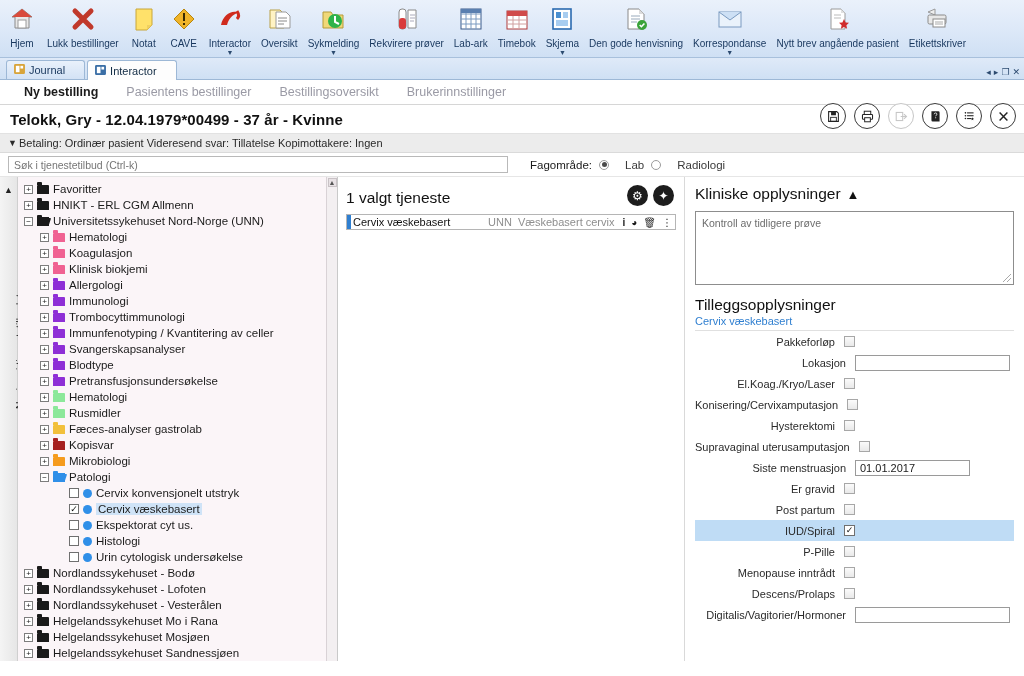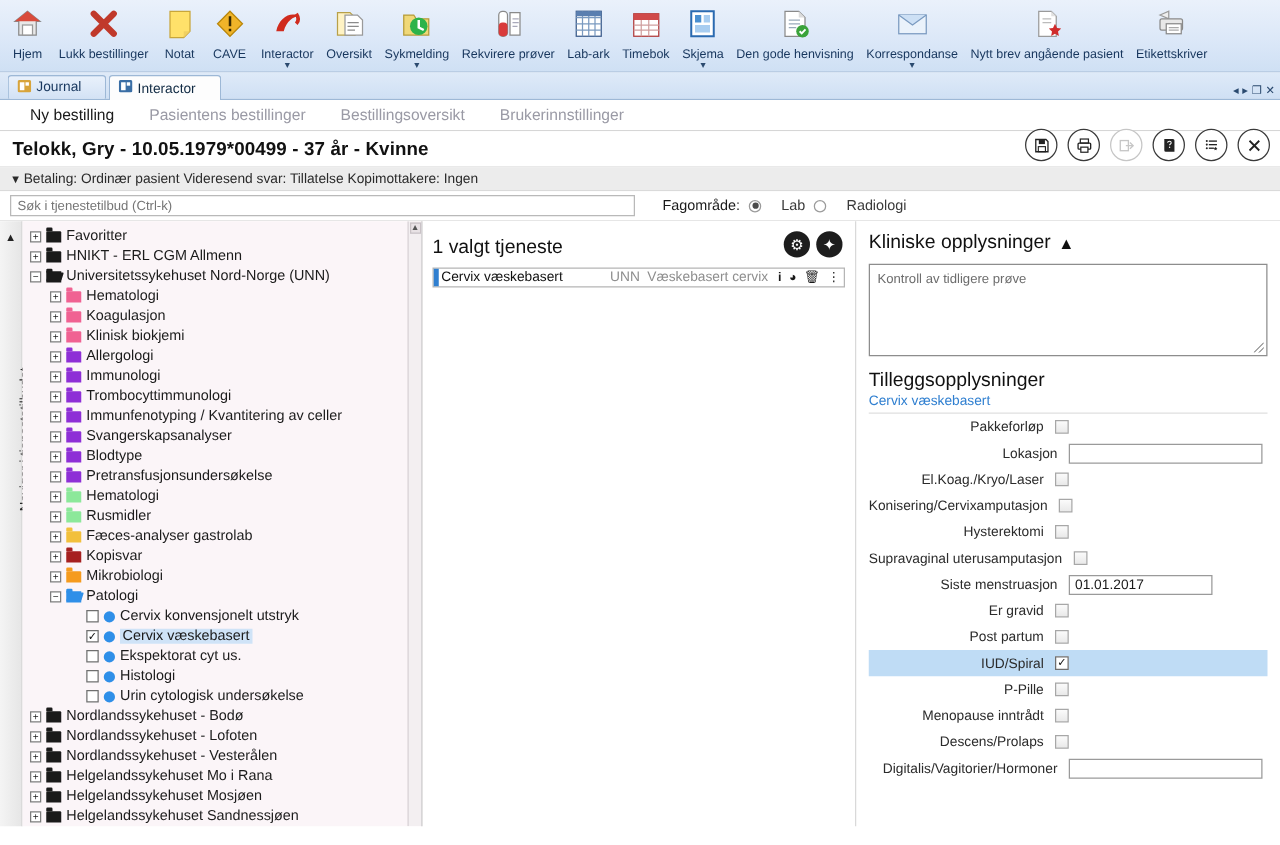--- a/index.html
+++ b/index.html
@@ -53,21 +53,21 @@
     position:absolute; right:4px; bottom:2px;
     display:flex; align-items:center; gap:3px; color:#2b4a6f; font-size:9px;
   }
 
   
   #modtabs {
     height:25px; background:#fff; border-bottom:1px solid #d6d6d6;
     display:flex; align-items:center; padding-left:10px; gap:0px;
   }
   .mtab { padding:0 14px; font-size:12.5px; color:#9a9aa5; line-height:24px; }
-  .mtab.act { color:#1a1a1a; font-weight:normal; }
+  .mtab.act { color:#1a1a1a; font-weight:bold; }
 
   
   #pathdr {
     height:29px; display:flex; align-items:center;
     padding-left:10px; border-bottom:1px solid #e2e2e2; background:#fff;
     position:relative;
   }
   #pattitle { font-size:15px; font-weight:bold; color:#111; letter-spacing:.1px; }
   #actions { position:absolute; right:8px; top:-2px; display:flex; gap:8px; }
   .cbtn {
@@ -437,21 +437,21 @@
 </div>
 
 <div id="modtabs">
     <div class="mtab act">Ny bestilling</div>
     <div class="mtab">Pasientens bestillinger</div>
     <div class="mtab">Bestillingsoversikt</div>
     <div class="mtab">Brukerinnstillinger</div>
   </div>
 
 <div id="pathdr">
-  <div id="pattitle">Telokk, Gry - 10.05.1979*00499 - 37 år - Kvinne</div>
+  <div id="pattitle">Telokk, Gry - 12.04.1979*00499 - 37 år - Kvinne</div>
   <div id="actions">
     <div class="cbtn">
       <svg width="13" height="13" viewBox="0 0 16 16">
           <path d="M2 2h10l2 2v10H2V2z" fill="none" stroke="#222" stroke-width="1.3"></path>
           <rect x="5" y="2.5" width="6" height="4" fill="#222"></rect>
           <rect x="4.5" y="9" width="7" height="5" fill="none" stroke="#222" stroke-width="1.1"></rect>
         </svg>
     </div>
     <div class="cbtn">
       <svg width="13" height="13" viewBox="0 0 16 16">

